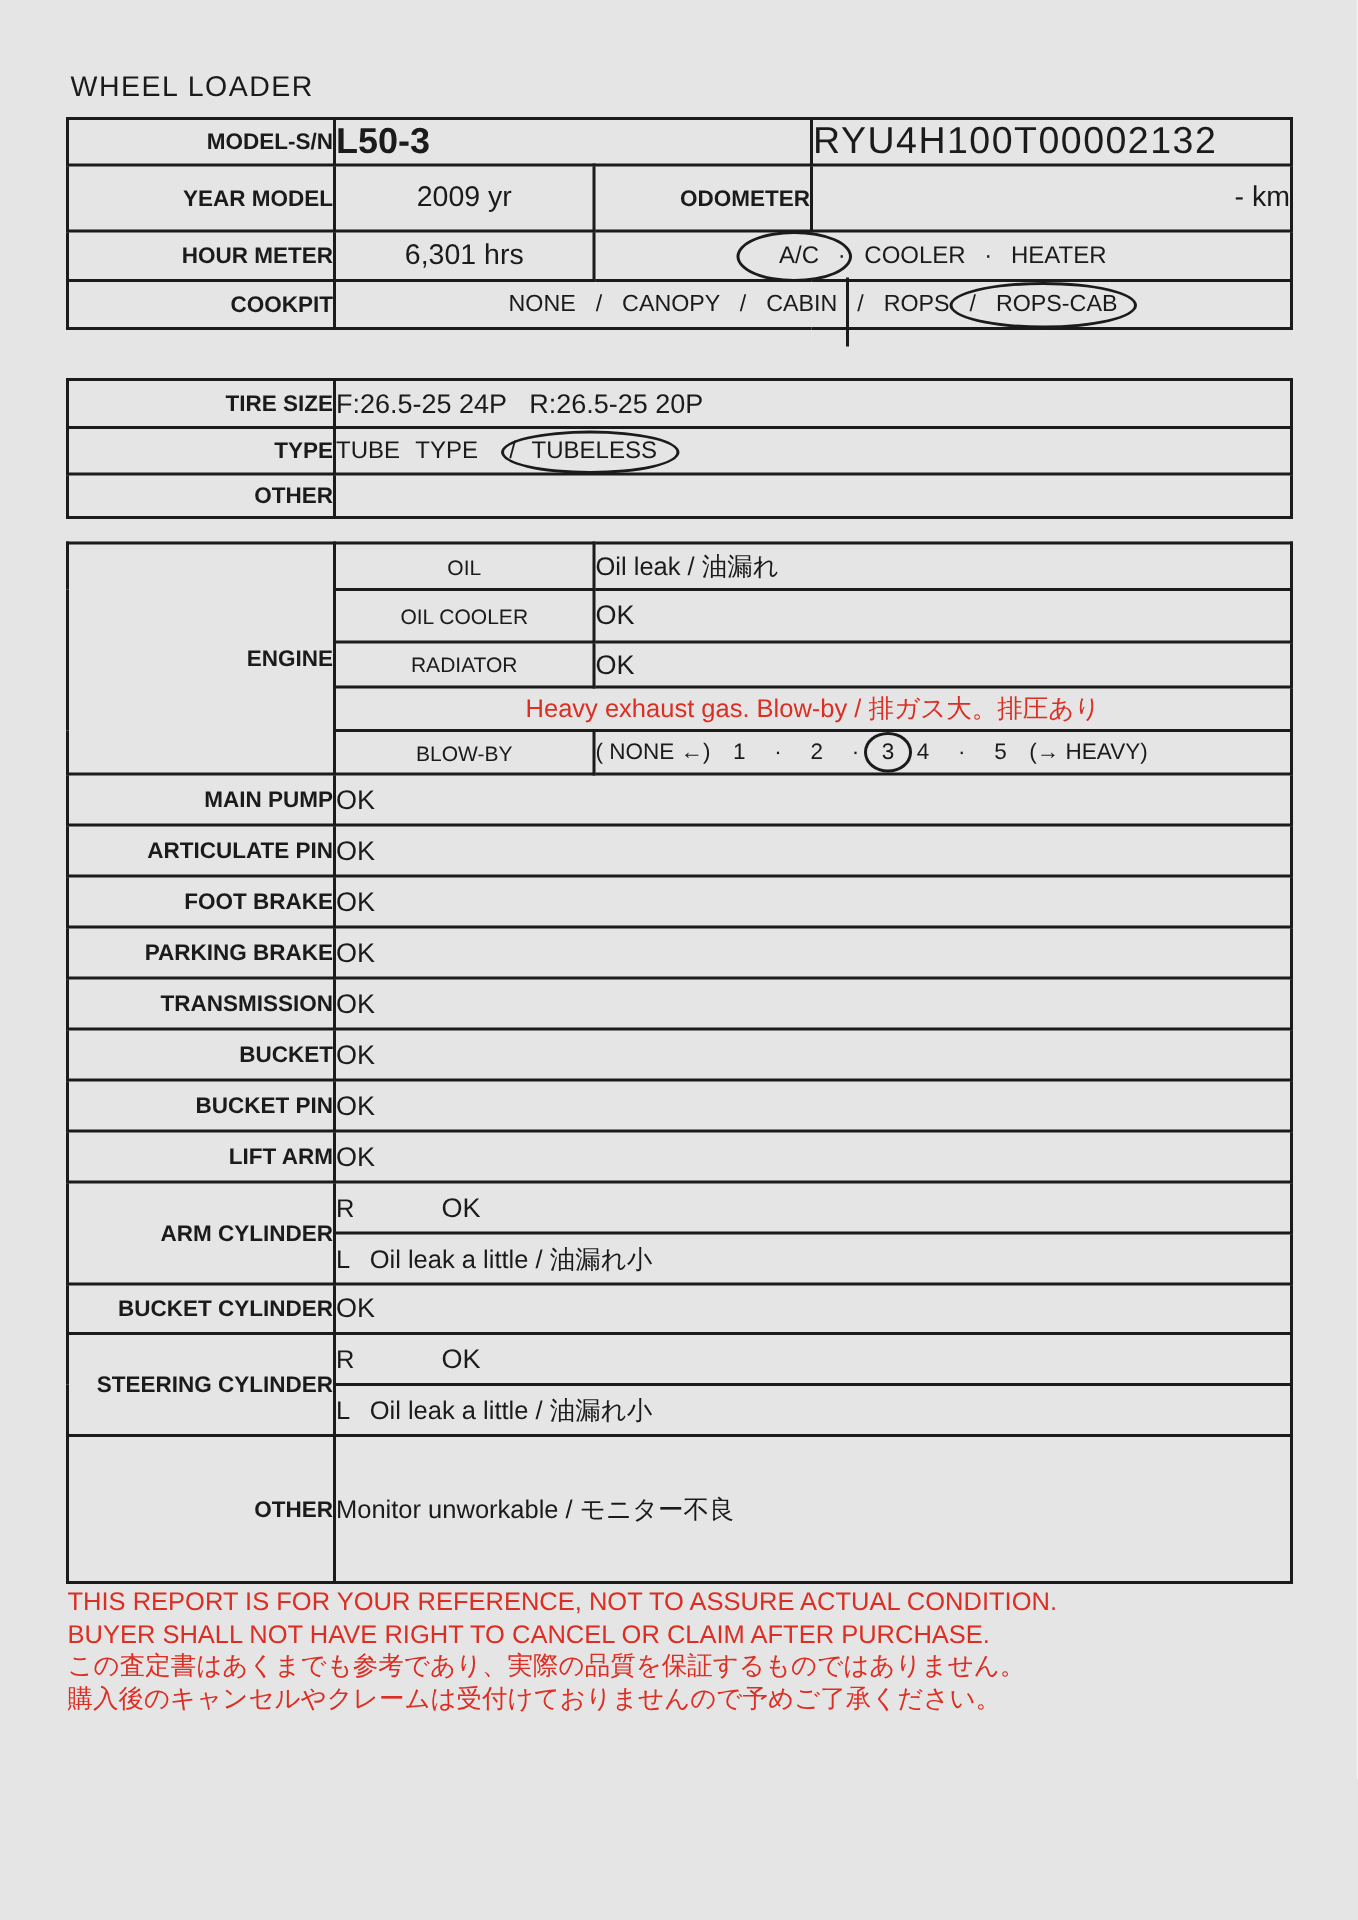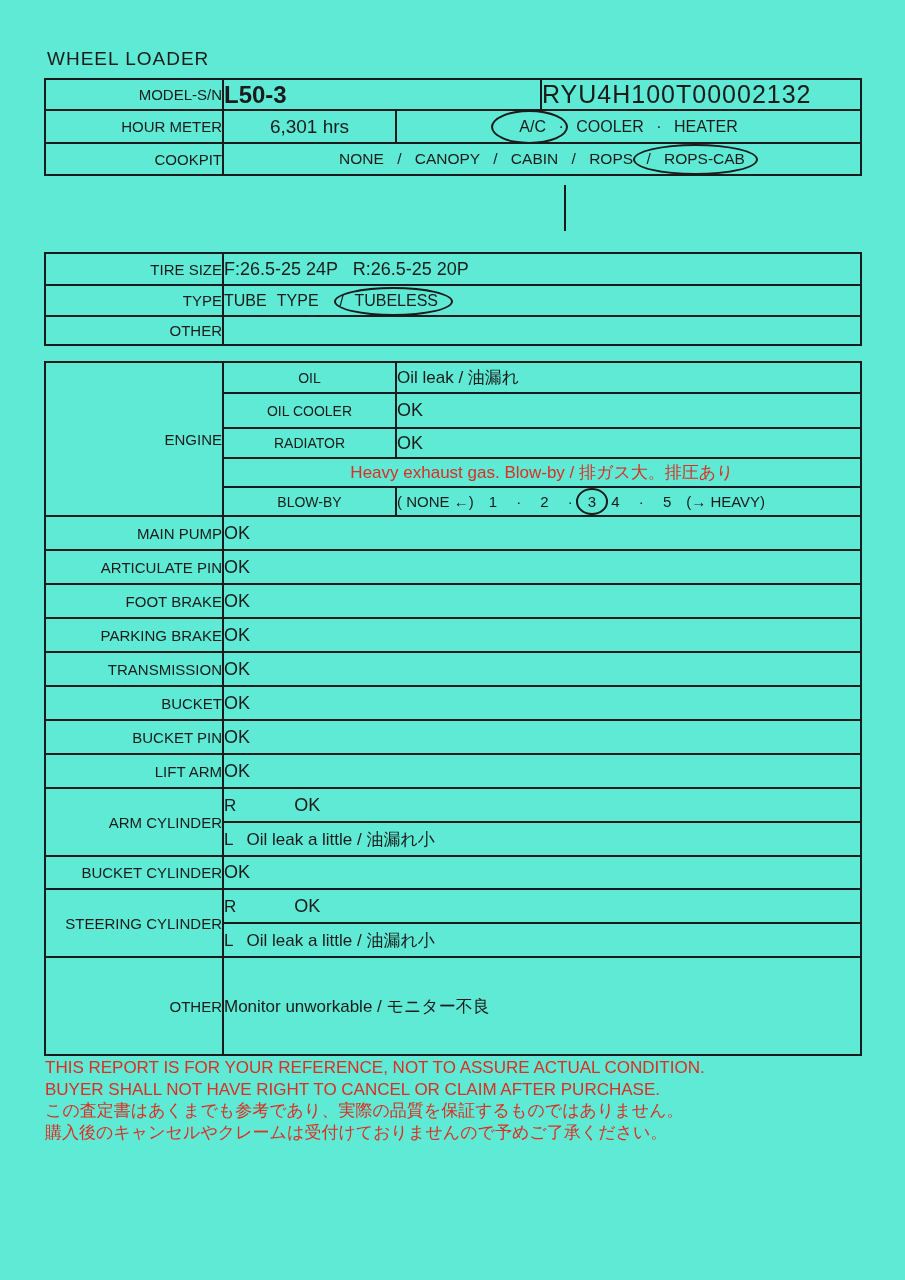--- a/index.html
+++ b/index.html
@@ -1,32 +1,32 @@
 <!DOCTYPE html>
 <html style="--ink: #1b1b1b; --red: #dc2e23;"><head>
 <meta charset="utf-8">
 <style>
   :root { --ink:#1b1b1b; --red:#dc2e23; }
   * { box-sizing:border-box; }
   html,body { margin:0; padding:0; background:#fff; }
   .page {
-    position:relative; width:905px; height:1280px; background:#5eead4;
+    position:relative; width:905px; height:1280px; background:#e5e5e5;
     font-family:"Liberation Sans","DejaVu Sans",sans-serif; color:var(--ink);
   }
   .title { position:absolute; left:47px; top:48px; margin:0; font-size:19px;
            font-weight:normal; letter-spacing:1px; }
 
   table.tbl { position:absolute; border-collapse:collapse; table-layout:fixed; }
   .tbl td { border:2px solid var(--ink); padding:0; vertical-align:middle; overflow:visible; }
 
   .t-info { left:44px; top:78px; width:816px; }
   .t-tire { left:44px; top:252px; width:816px; }
   .t-insp { left:44px; top:361px; width:816px; }
 
-  .lbl { text-align:right; padding-right:6px; font-size:15px; }
+  .lbl { text-align:right; padding-right:6px; font-size:15px;font-weight:bold; }
   .big { font-size:24px; padding-left:5px;font-weight:bold; }
   .serial { font-size:25px; letter-spacing:1px; padding-left:3px; }
   .val-c { text-align:center; font-size:19px; }
   .odo { text-align:right; padding-right:58px; font-size:19px; }
   .opts { text-align:center; word-spacing:8px; font-size:16px;margin-top:24px; }
   .opts-ck { font-size:15.5px; word-spacing:9px; }
   .pre { white-space:pre; }
 
   .val-left { padding-left:8px; font-size:17px; }
   .ok-eng { padding-left:58px; font-size:18px; }
@@ -76,20 +76,26 @@
         <col style="width:173px">
         <col style="width:145px">
         <col style="width:320px">
       </colgroup>
     <tbody>
         <tr style="height:30px">
       <td class="lbl">MODEL-S/N</td>
       <td class="big" colspan="2">L50-3</td>
       <td class="serial">RYU4H100T00002132</td>
     </tr>
+    <tr style="height:44px">
+      <td class="lbl">YEAR MODEL</td>
+      <td class="val-c">2009 yr</td>
+      <td class="lbl">ODOMETER</td>
+      <td class="odo">- km</td>
+    </tr>
     <tr style="height:33px">
       <td class="lbl">HOUR METER</td>
       <td class="val-c">6,301 hrs</td>
       <td class="opts" colspan="2"><span class="oval oval-ac">A/C</span><span> · COOLER · HEATER</span></td>
     </tr>
     <tr style="height:32px">
       <td class="lbl">COOKPIT</td>
       <td class="opts opts-ck" colspan="3"><span>NONE / CANOPY / CABIN / ROPS</span> <span class="oval oval-cab">/ ROPS-CAB</span></td>
     </tr>
   </tbody>

